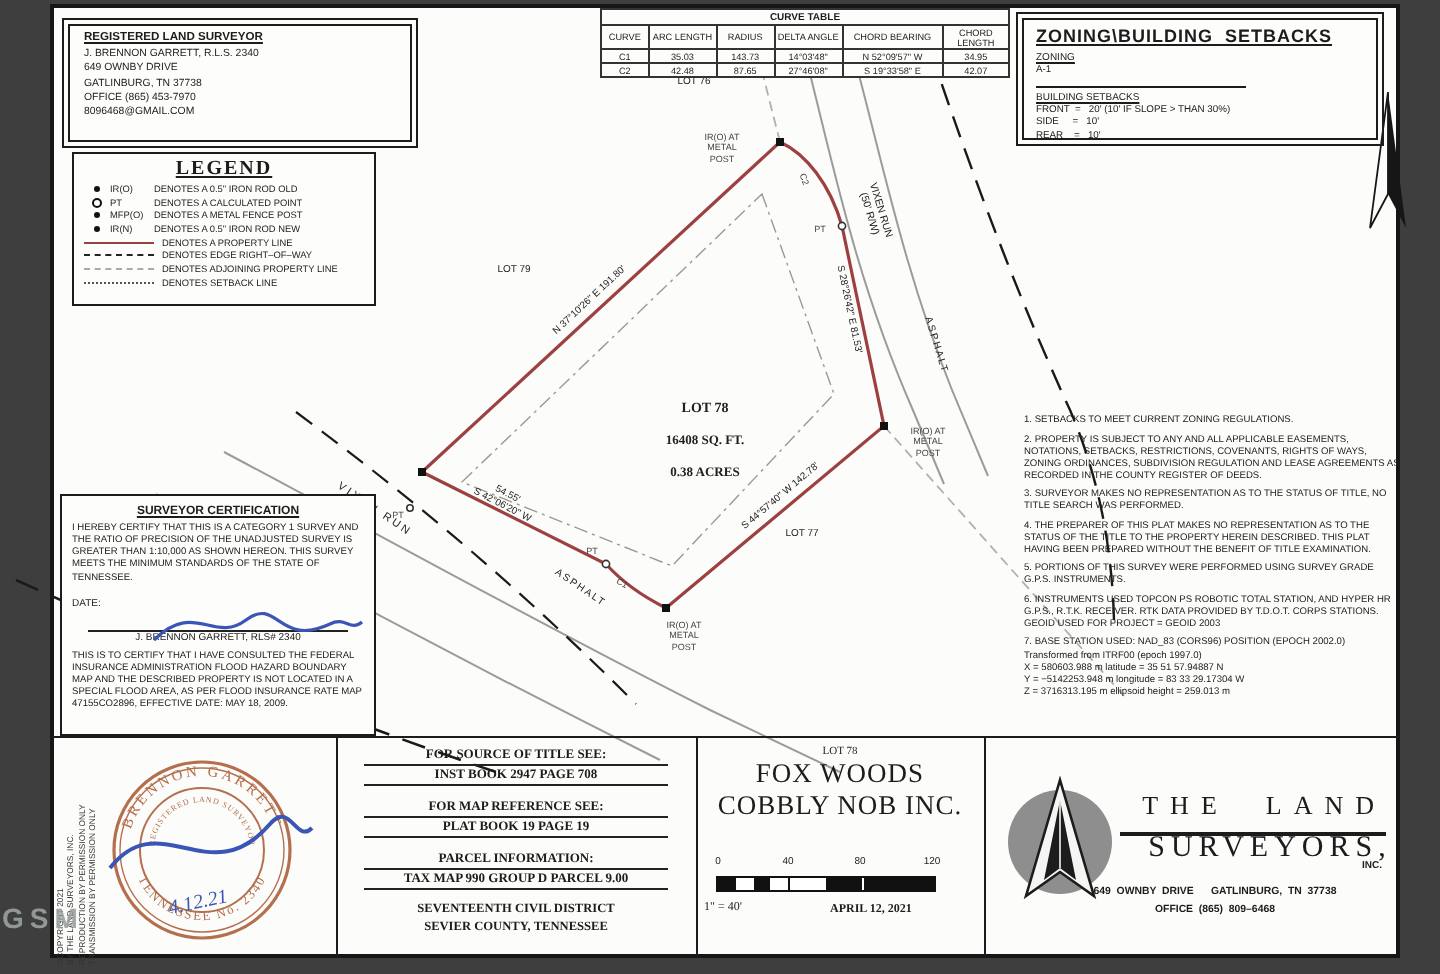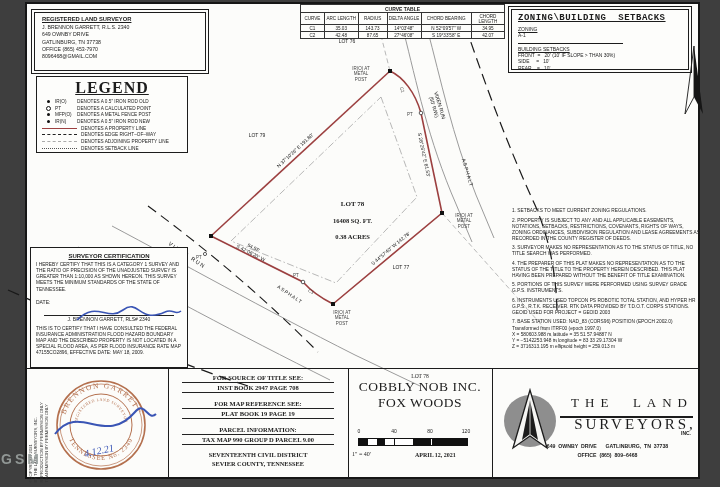--- a/index.html
+++ b/index.html
@@ -16,27 +16,27 @@
   .tiny{font-size:4.5px;color:#444;}
   .svgl{position:absolute;left:0;top:0;z-index:4;pointer-events:none;}
   
   .sv-title{font-size:5.8px;font-weight:bold;text-decoration:underline;margin-bottom:2px;}
   .sv-line{font-size:5.2px;line-height:1.4;}
   
   .ctable{position:absolute;left:300px;top:4px;width:205px;border-collapse:collapse;z-index:8;background:#fdfdfb;}
   .ctable td,.ctable th{border:0.6px solid #333;font-size:4.6px;font-weight:normal;text-align:center;padding:0.5px 1px;}
   .ctable .ttl{font-size:5px;font-weight:bold;}
   
-  .z-title{font-family:Liberation Mono, monospace;font-size:9px;font-weight:bold;text-decoration:underline;
+  .z-title{font-family:Liberation Sans, sans-serif;font-size:9px;font-weight:bold;text-decoration:underline;
            letter-spacing:0.5px;margin:1px 0 3px 2px;white-space:pre;}
   .z-sub{font-size:5px;text-decoration:underline;margin:2px 0 1px 2px;}
   .z-row{font-size:4.9px;margin-left:2px;white-space:pre;line-height:1.35;}
   .z-mid{border-top:1.2px solid #1c1c1c;width:105px;margin:3px 0 2px 2px;}
   
-  .lg-title{font-family:"Liberation Serif",serif;font-size:16px;font-weight:bold;text-align:center;
+  .lg-title{font-family:"Liberation Serif",serif;font-size:10px;font-weight:bold;text-align:center;
             text-decoration:underline;letter-spacing:1px;margin:1px 0 2px;}
   .lg-row{display:flex;align-items:center;margin:1.7px 0;font-size:4.7px;}
   .lg-symc{width:13px;display:flex;justify-content:center;}
   .lg-key{width:22px;}
   .dot{width:3px;height:3px;border-radius:50%;background:#111;}
   .odot{width:3px;height:3px;border-radius:50%;border:0.7px solid #111;background:#fff;}
   .lg-line{width:35px;margin-right:4px;}
   .ln-red{border-top:1.7px solid #9c4040;}
   .ln-dash{border-top:1.2px dashed #222;}
   .ln-dashlt{border-top:1px dashed #aaa;}
@@ -323,22 +323,22 @@
     <div class="src-val">TAX MAP 990 GROUP D PARCEL 9.00</div>
     <div class="src-rule"></div>
     <div class="src-foot">
       <div>SEVENTEENTH CIVIL DISTRICT</div>
       <div>SEVIER COUNTY, TENNESSEE</div>
     </div>
   </div>
 
   <div class="abs" style="left:350px;top:373px;width:140px;z-index:8;">
     <div class="tb-lot">LOT 78</div>
+    <div class="tb-main">FOX WOODS</div>
     <div class="tb-main">COBBLY NOB INC.</div>
-    <div class="tb-main">FOX WOODS</div>
   </div>
   <span class="lbl" style="left:354px;top:429px;width:10px;">0</span>
   <span class="lbl" style="left:387px;top:429px;width:14px;">40</span>
   <span class="lbl" style="left:423px;top:429px;width:14px;">80</span>
   <span class="lbl" style="left:458px;top:429px;width:16px;">120</span>
   <div class="abs" style="left:358px;top:438px;width:108px;height:6px;border:0.9px solid #111;display:flex;z-index:8;background:#fff;">
     <div class="scale-seg" style="width:9px;background:#111;"></div>
     <div class="scale-seg" style="width:9px;background:#fff;"></div>
     <div class="scale-seg" style="width:9px;background:#111;"></div>
     <div class="scale-seg" style="width:9px;background:#fff;"></div>

